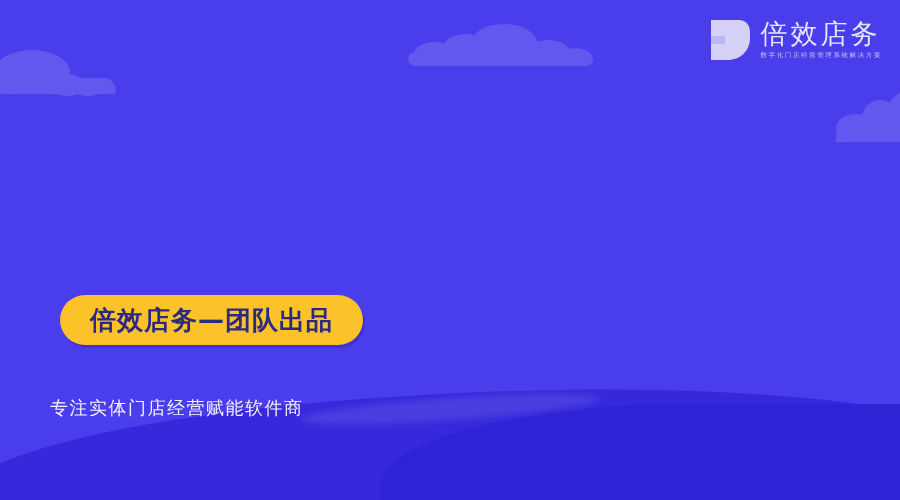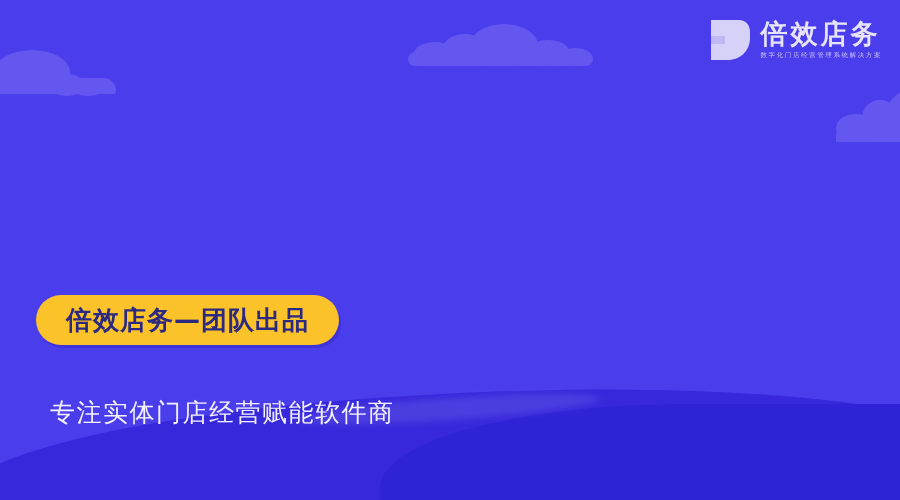--- a/index.html
+++ b/index.html
@@ -118,21 +118,21 @@
     flex: none;
   }
   #logo-text-wrap {
     display: flex;
     flex-direction: column;
     align-items: stretch;
     justify-content: center;
   }
   #logo-wordmark {
     font-size: 27px;
-    font-weight: 700;
+    font-weight: 400;
     letter-spacing: 3px;
     color: #e6e3fb;
     line-height: 1.05;
     white-space: nowrap;
   }
   #logo-subtitle {
     margin-top: 3px;
     font-size: 6.5px;
     letter-spacing: 1.6px;
     color: #c9c3f6;
@@ -158,21 +158,21 @@
     white-space: nowrap;
     text-shadow: 3px 4px 0 rgba(32, 20, 170, 0.55);
   }
   #headline-line-2 {
     padding-left: 6px;
   }
 
   
   #badge {
     position: absolute;
-    left: 36px;
+    left: 60px;
     top: 295px;
     height: 50px;
     padding: 0 30px;
     display: inline-flex;
     align-items: center;
     background: #fcc229;
     border-radius: 999px;
     box-shadow: 2px 3px 0 rgba(32, 20, 170, 0.28);
   }
   #badge-label {
@@ -183,21 +183,21 @@
     white-space: nowrap;
     line-height: 1;
   }
 
   
   #tagline {
     position: absolute;
     left: 50px;
     top: 396px;
     color: #f2f0fe;
-    font-size: 25px;
+    font-size: 18px;
     font-weight: 400;
     letter-spacing: 1.5px;
     white-space: nowrap;
   }
 </style>
 </head>
 <body>
 
 <div id="poster">
 

